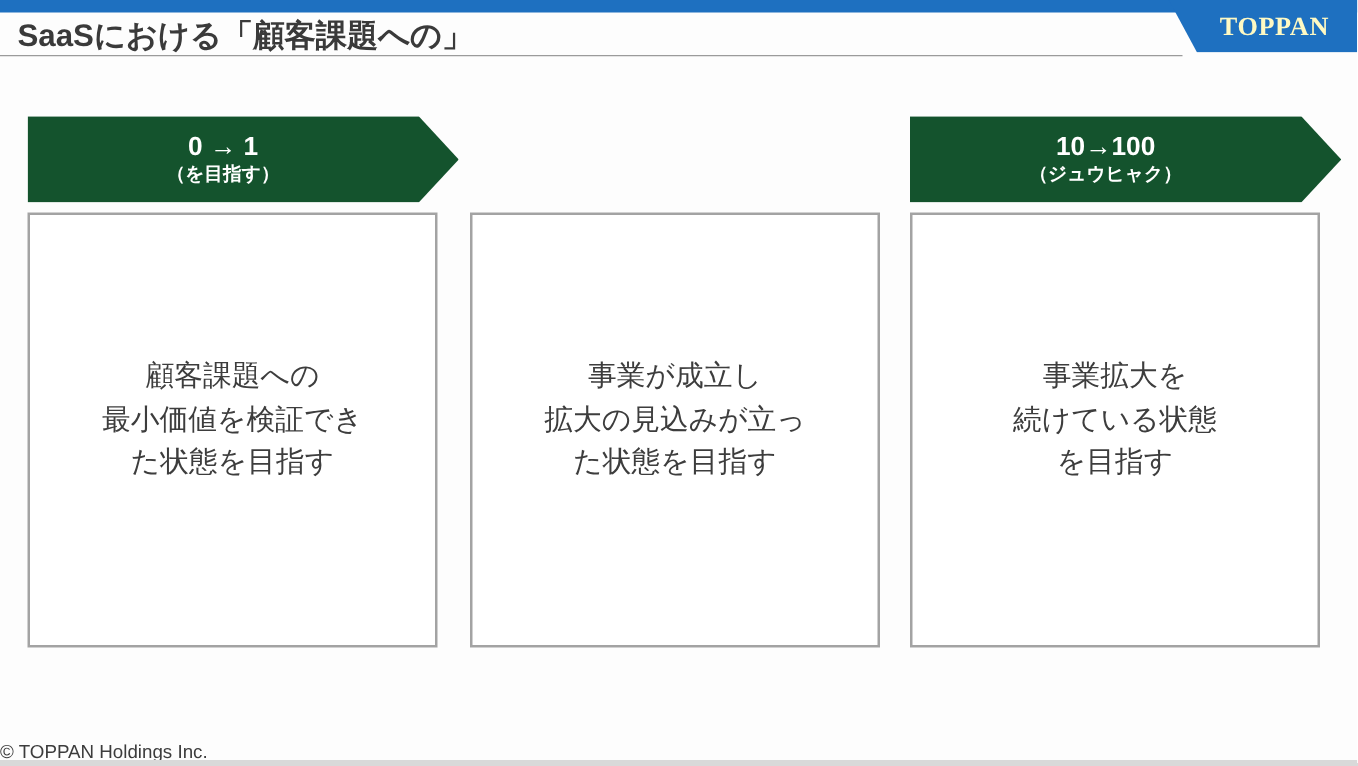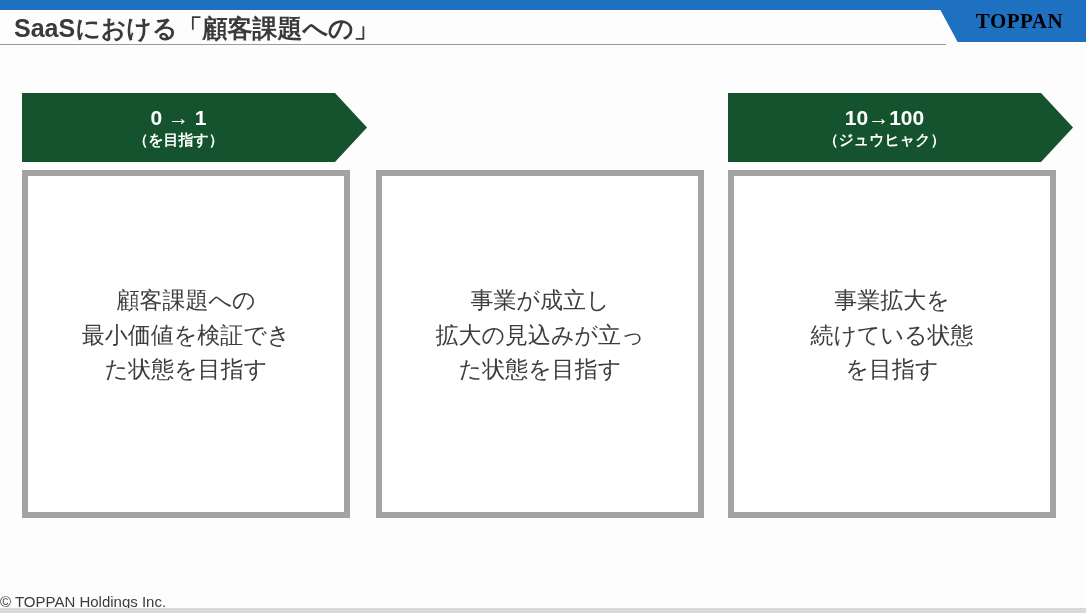--- a/index.html
+++ b/index.html
@@ -17,21 +17,21 @@
   }
   
   .logo{
     position:absolute;top:0;left:935px;width:151px;height:42px;
     background:#1e70c0;
     clip-path:polygon(0 0,100% 0,100% 100%,15% 100%);
     display:flex;align-items:center;justify-content:center;
   }
   .logo-text{
     font-family:"Liberation Serif","DejaVu Serif",serif;
-    font-weight:bold;font-size:21px;color:#000000;
+    font-weight:bold;font-size:21px;color:#fef9c3;
     letter-spacing:0.5px;
     padding-left:18px;
   }
   
   .title{
     position:absolute;left:14px;top:12px;
     font-size:25px;font-weight:bold;color:#3a3a3a;
     white-space:nowrap;
   }
   .title-rule{
@@ -49,21 +49,21 @@
     clip-path:polygon(0 0,313px 0,100% 50%,313px 100%,0 100%);
     display:flex;flex-direction:column;align-items:center;justify-content:center;
     padding-right:32px;box-sizing:border-box;
     color:#ffffff;text-align:center;
   }
   .arrow-line1{font-size:21px;font-weight:bold;line-height:1.2;}
   .arrow-line2{font-size:15px;font-weight:bold;line-height:1.3;}
   .box{
     position:absolute;top:170px;left:0;width:328px;height:348px;
     background:#ffffff;
-    border:6px solid #a3a3a3;
+    border:2px solid #a3a3a3;
     box-sizing:border-box;
     display:flex;align-items:center;justify-content:center;
   }
   .box-text{
     font-size:23px;color:#3d3d3d;line-height:1.5;
     text-align:center;white-space:pre-line;
     margin-top:-18px;
   }
   
   .footer-text{

